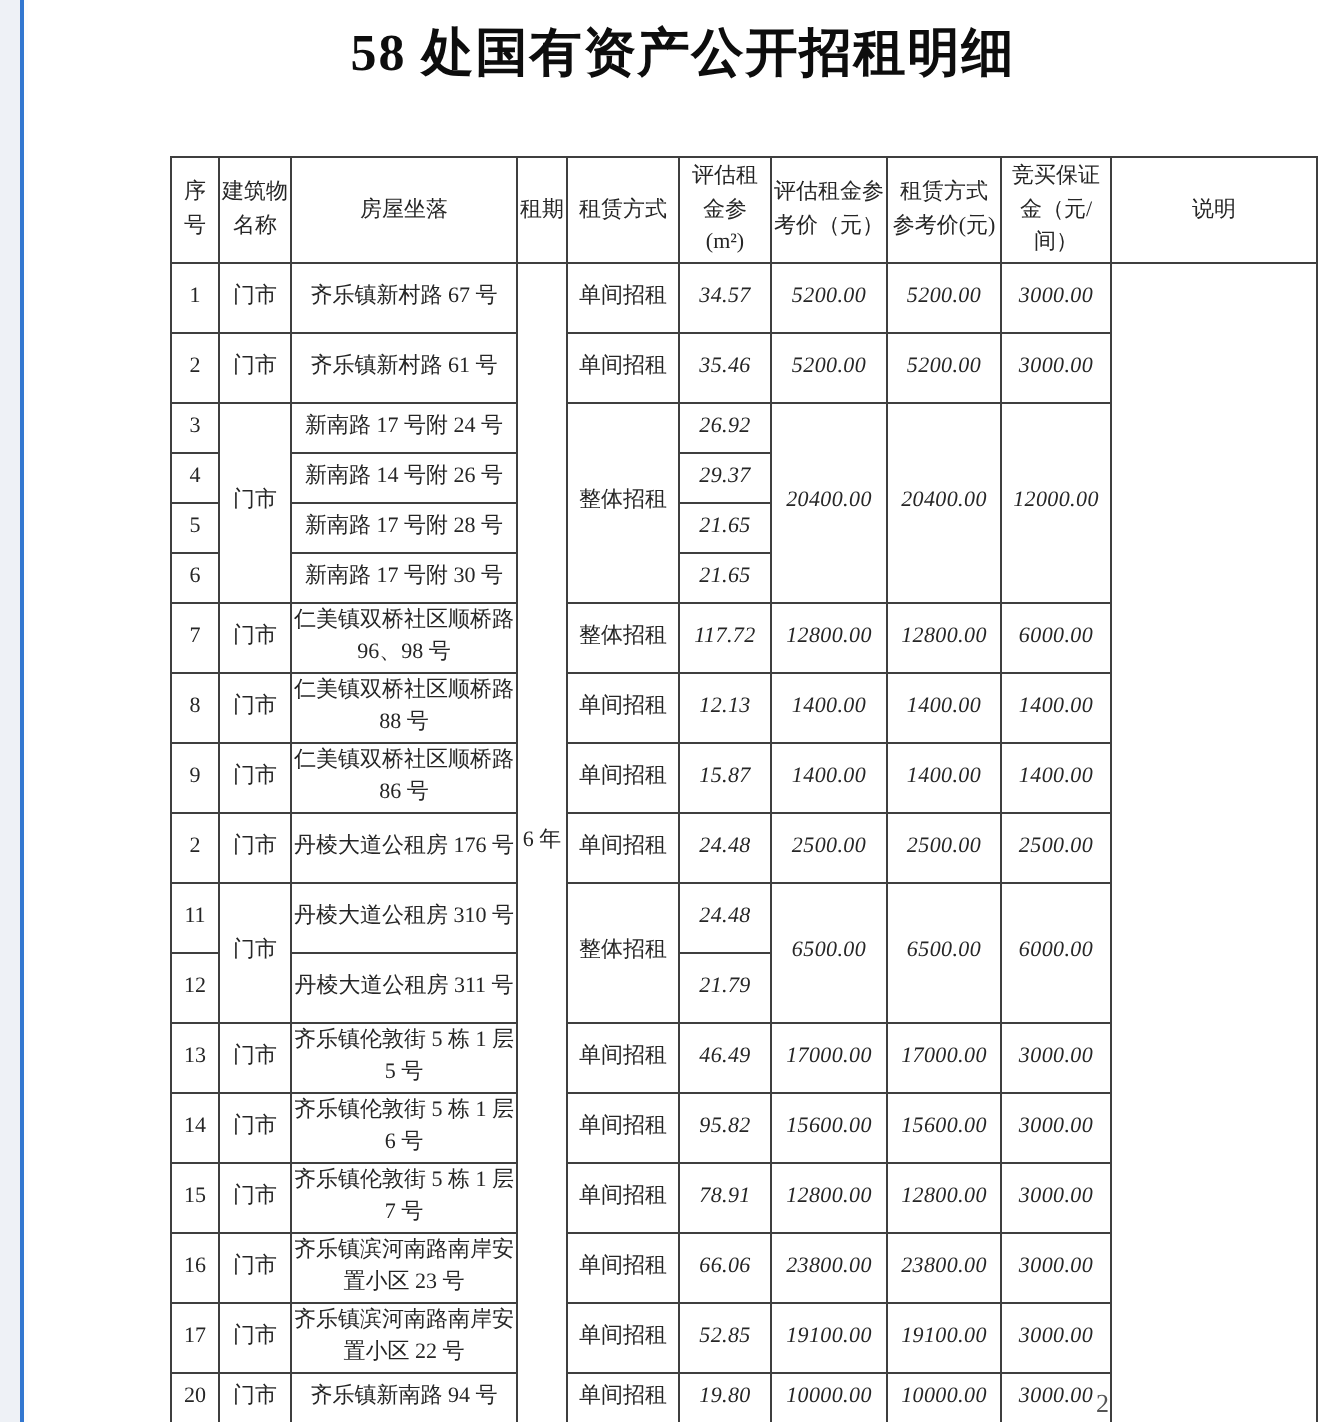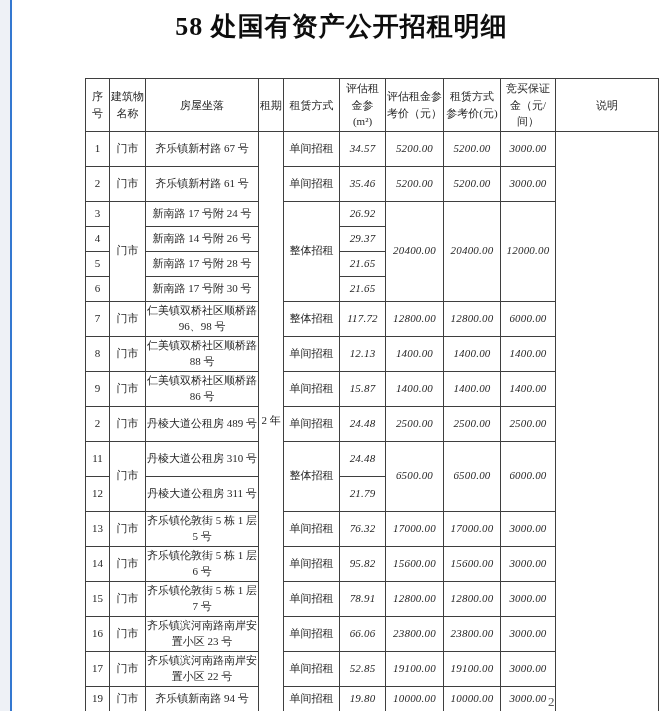--- a/index.html
+++ b/index.html
@@ -99,21 +99,21 @@
 参考价(元)</th>
         <th>竞买保证
 金（元/间）</th>
         <th>说明</th>
       </tr>
 
       <tr class="h2">
         <td>1</td>
         <td>门市</td>
         <td>齐乐镇新村路 67 号</td>
-        <td rowspan="18">2 年</td>
+        <td rowspan="18">6 年</td>
         <td>单间招租</td>
         <td class="num">34.57</td>
         <td class="num">5200.00</td>
         <td class="num">5200.00</td>
         <td class="num">3000.00</td>
         <td rowspan="18"></td>
       </tr>
 
       <tr class="h2">
         <td>2</td>
@@ -181,21 +181,21 @@
         <td>单间招租</td>
         <td class="num">15.87</td>
         <td class="num">1400.00</td>
         <td class="num">1400.00</td>
         <td class="num">1400.00</td>
       </tr>
 
       <tr class="h2">
         <td>2</td>
         <td>门市</td>
-        <td>丹棱大道公租房 489 号</td>
+        <td>丹棱大道公租房 176 号</td>
         <td>单间招租</td>
         <td class="num">24.48</td>
         <td class="num">2500.00</td>
         <td class="num">2500.00</td>
         <td class="num">2500.00</td>
       </tr>
 
       <tr class="h2">
         <td>11</td>
         <td rowspan="2">门市</td>
@@ -210,21 +210,21 @@
         <td>12</td>
         <td>丹棱大道公租房 311 号</td>
         <td class="num">21.79</td>
       </tr>
 
       <tr class="h2">
         <td>13</td>
         <td>门市</td>
         <td>齐乐镇伦敦街 5 栋 1 层 5 号</td>
         <td>单间招租</td>
-        <td class="num">76.32</td>
+        <td class="num">46.49</td>
         <td class="num">17000.00</td>
         <td class="num">17000.00</td>
         <td class="num">3000.00</td>
       </tr>
 
       <tr class="h2">
         <td>14</td>
         <td>门市</td>
         <td>齐乐镇伦敦街 5 栋 1 层 6 号</td>
         <td>单间招租</td>
@@ -261,21 +261,21 @@
         <td>门市</td>
         <td>齐乐镇滨河南路南岸安置小区 22 号</td>
         <td>单间招租</td>
         <td class="num">52.85</td>
         <td class="num">19100.00</td>
         <td class="num">19100.00</td>
         <td class="num">3000.00</td>
       </tr>
 
       <tr class="h1">
-        <td>19</td>
+        <td>20</td>
         <td>门市</td>
         <td>齐乐镇新南路 94 号</td>
         <td>单间招租</td>
         <td class="num">19.80</td>
         <td class="num">10000.00</td>
         <td class="num">10000.00</td>
         <td class="num">3000.00</td>
       </tr>
     </tbody>
       </table>

